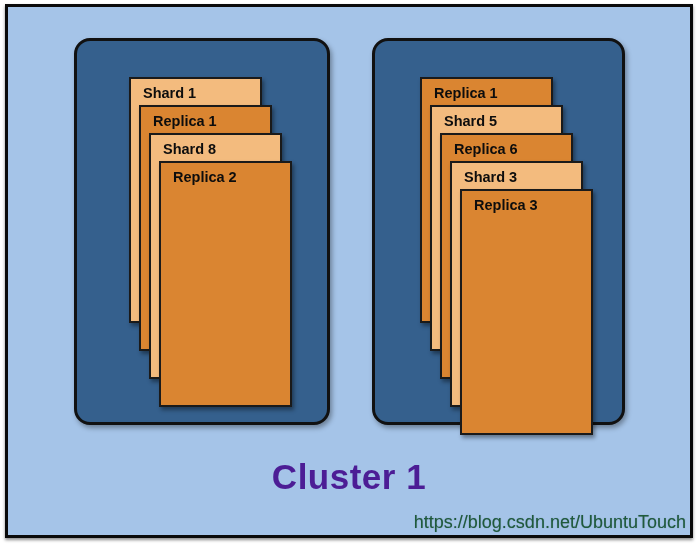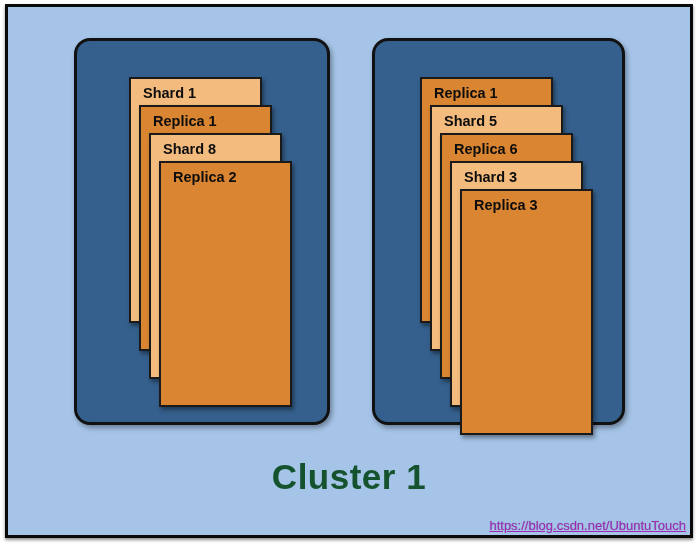--- a/index.html
+++ b/index.html
@@ -106,35 +106,34 @@
   .shard-card.pos4 { left: 40px; top: 112px; z-index: 5; }
 
   #cluster-title {
     position: absolute;
     left: 0;
     right: 0;
     top: 450px;
     text-align: center;
     font-size: 35px;
     font-weight: bold;
-    color: #14532d;
+    color: #4c1d95;
     letter-spacing: 0.5px;
   }
 
   #watermark {
     position: absolute;
     right: 4px;
     bottom: 2px;
-    font-size: 13px;
-    color: #a21caf;
+    font-size: 18px;
+    color: #14532d;
     opacity: 0.92;
     white-space: nowrap;
     text-shadow: 0 0 1px rgba(80,100,130,0.7);
     pointer-events: none;
-    text-decoration: underline;
   }
 </style>
 </head>
 <body>
 
 <div id="diagram-root">
 
   <div id="cluster-panel">
 
     <div class="node-panel" id="node-panel-1">

